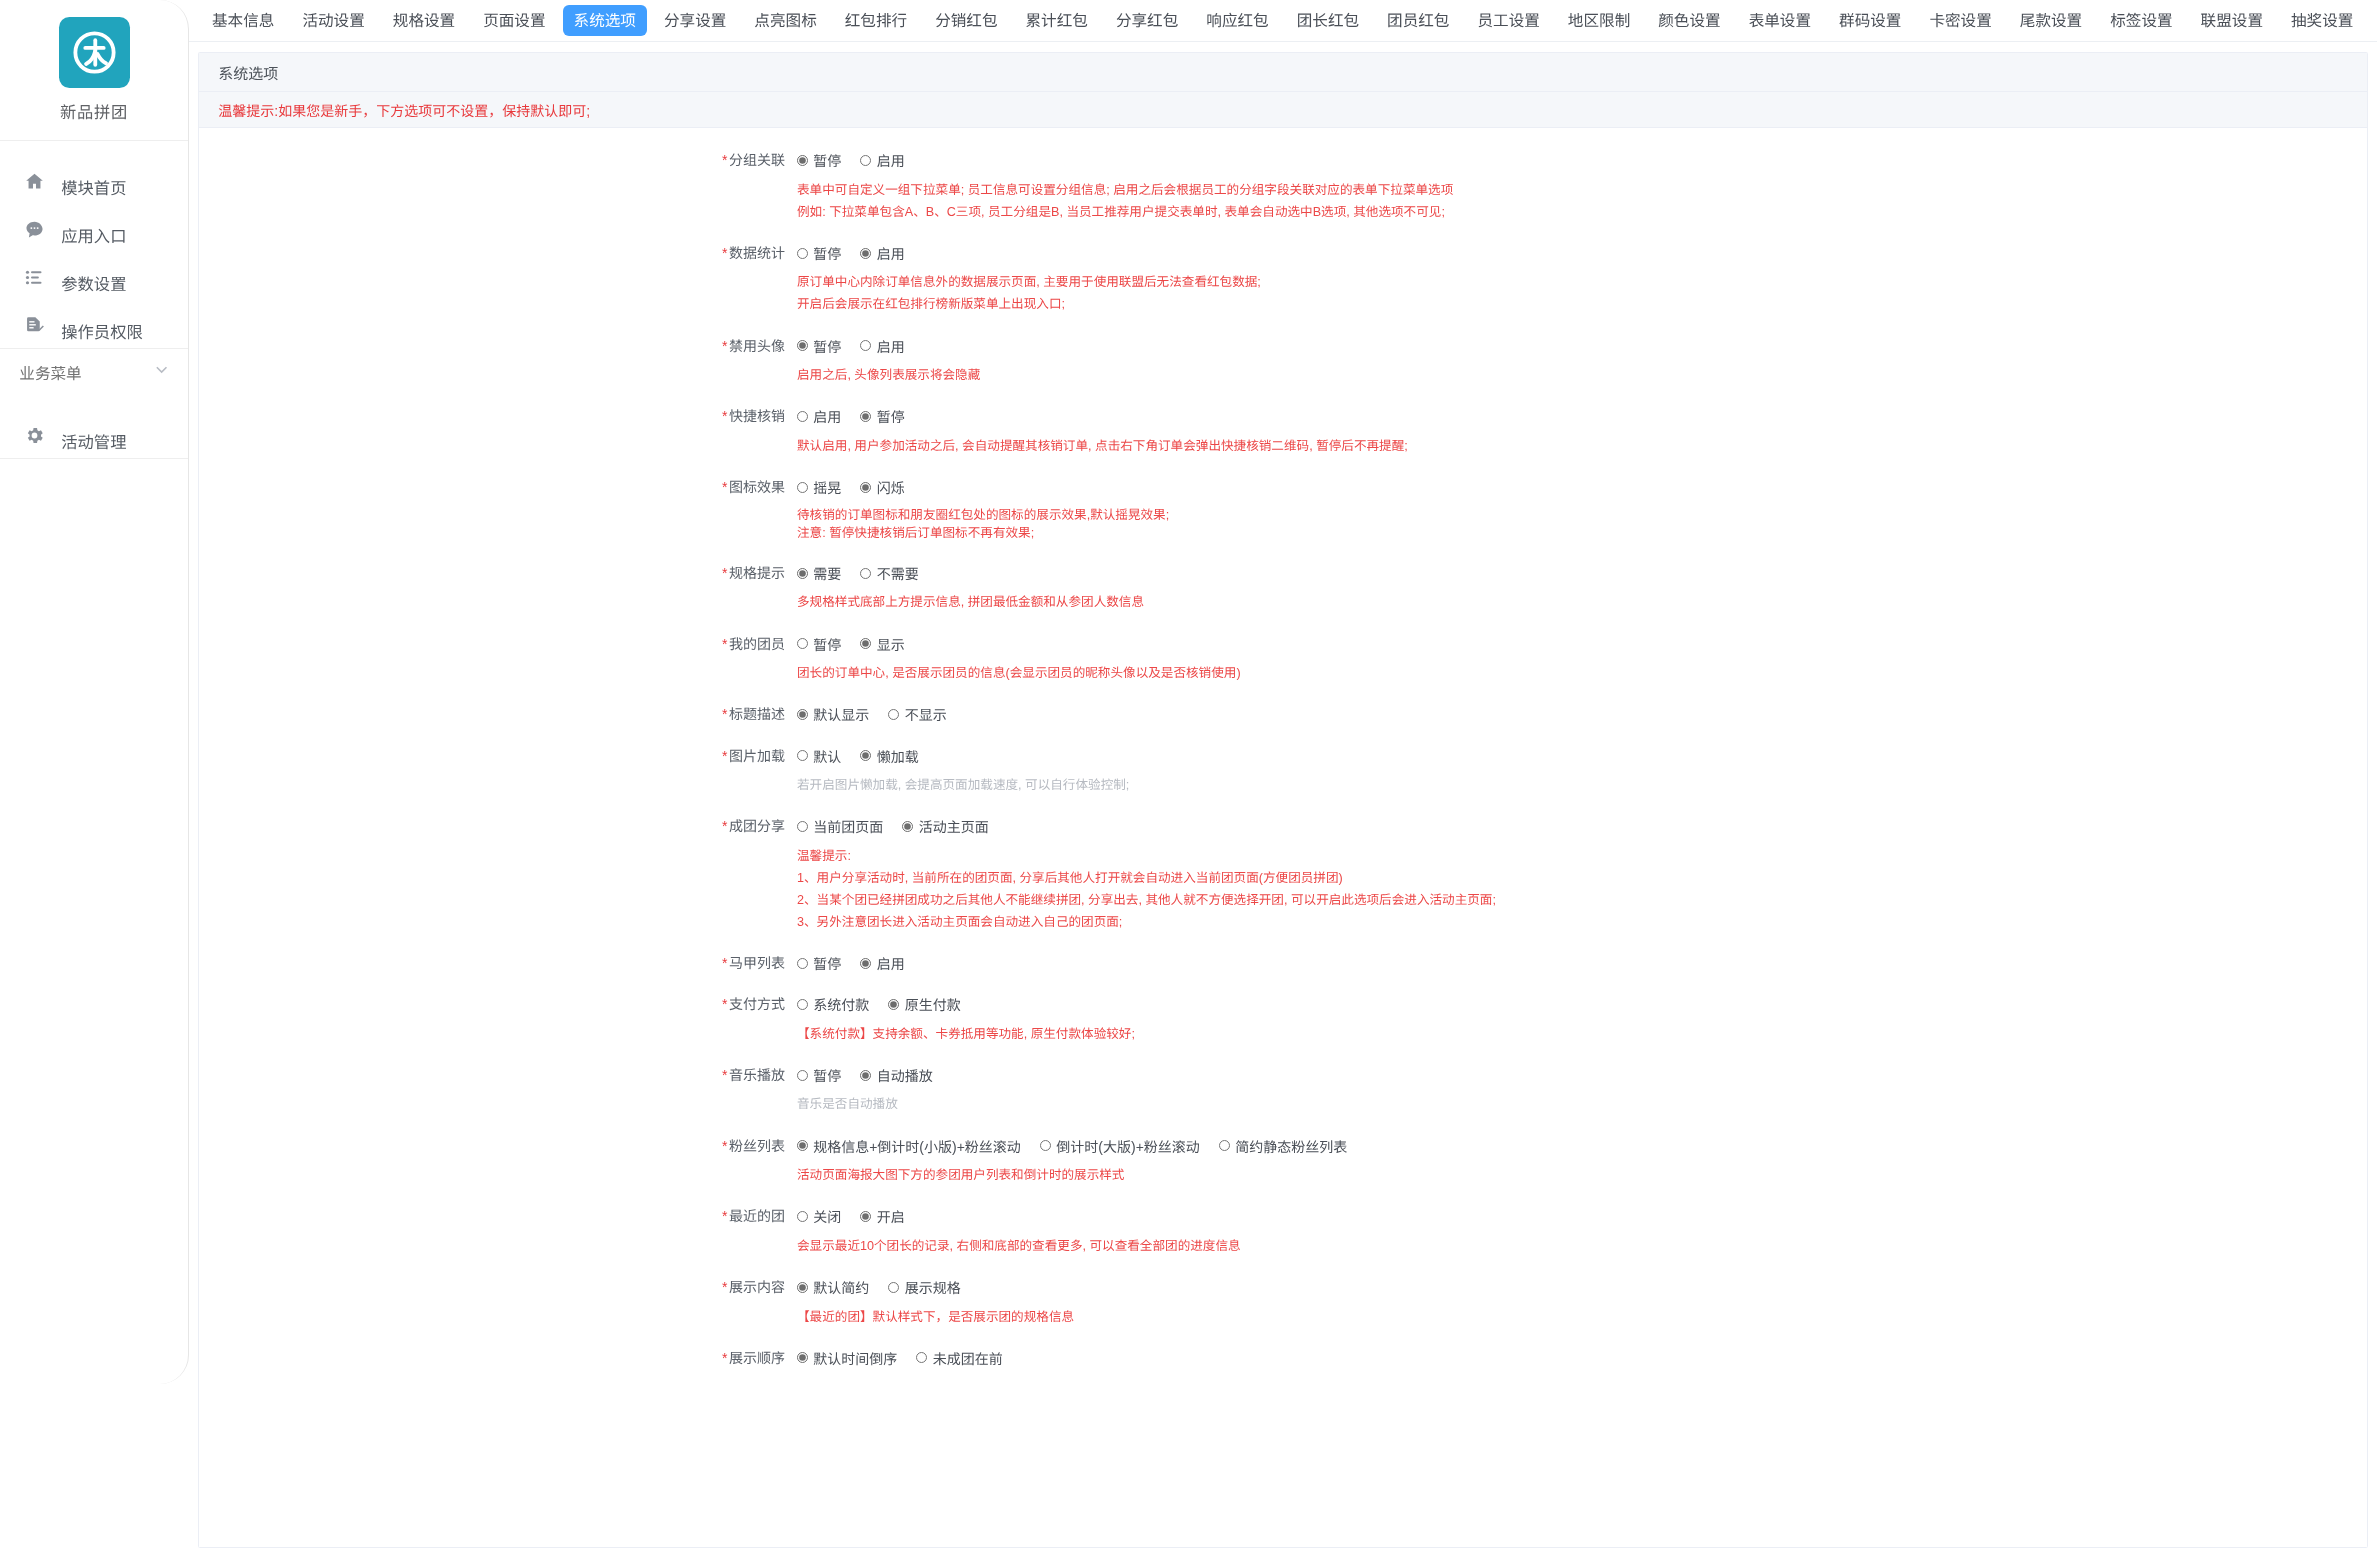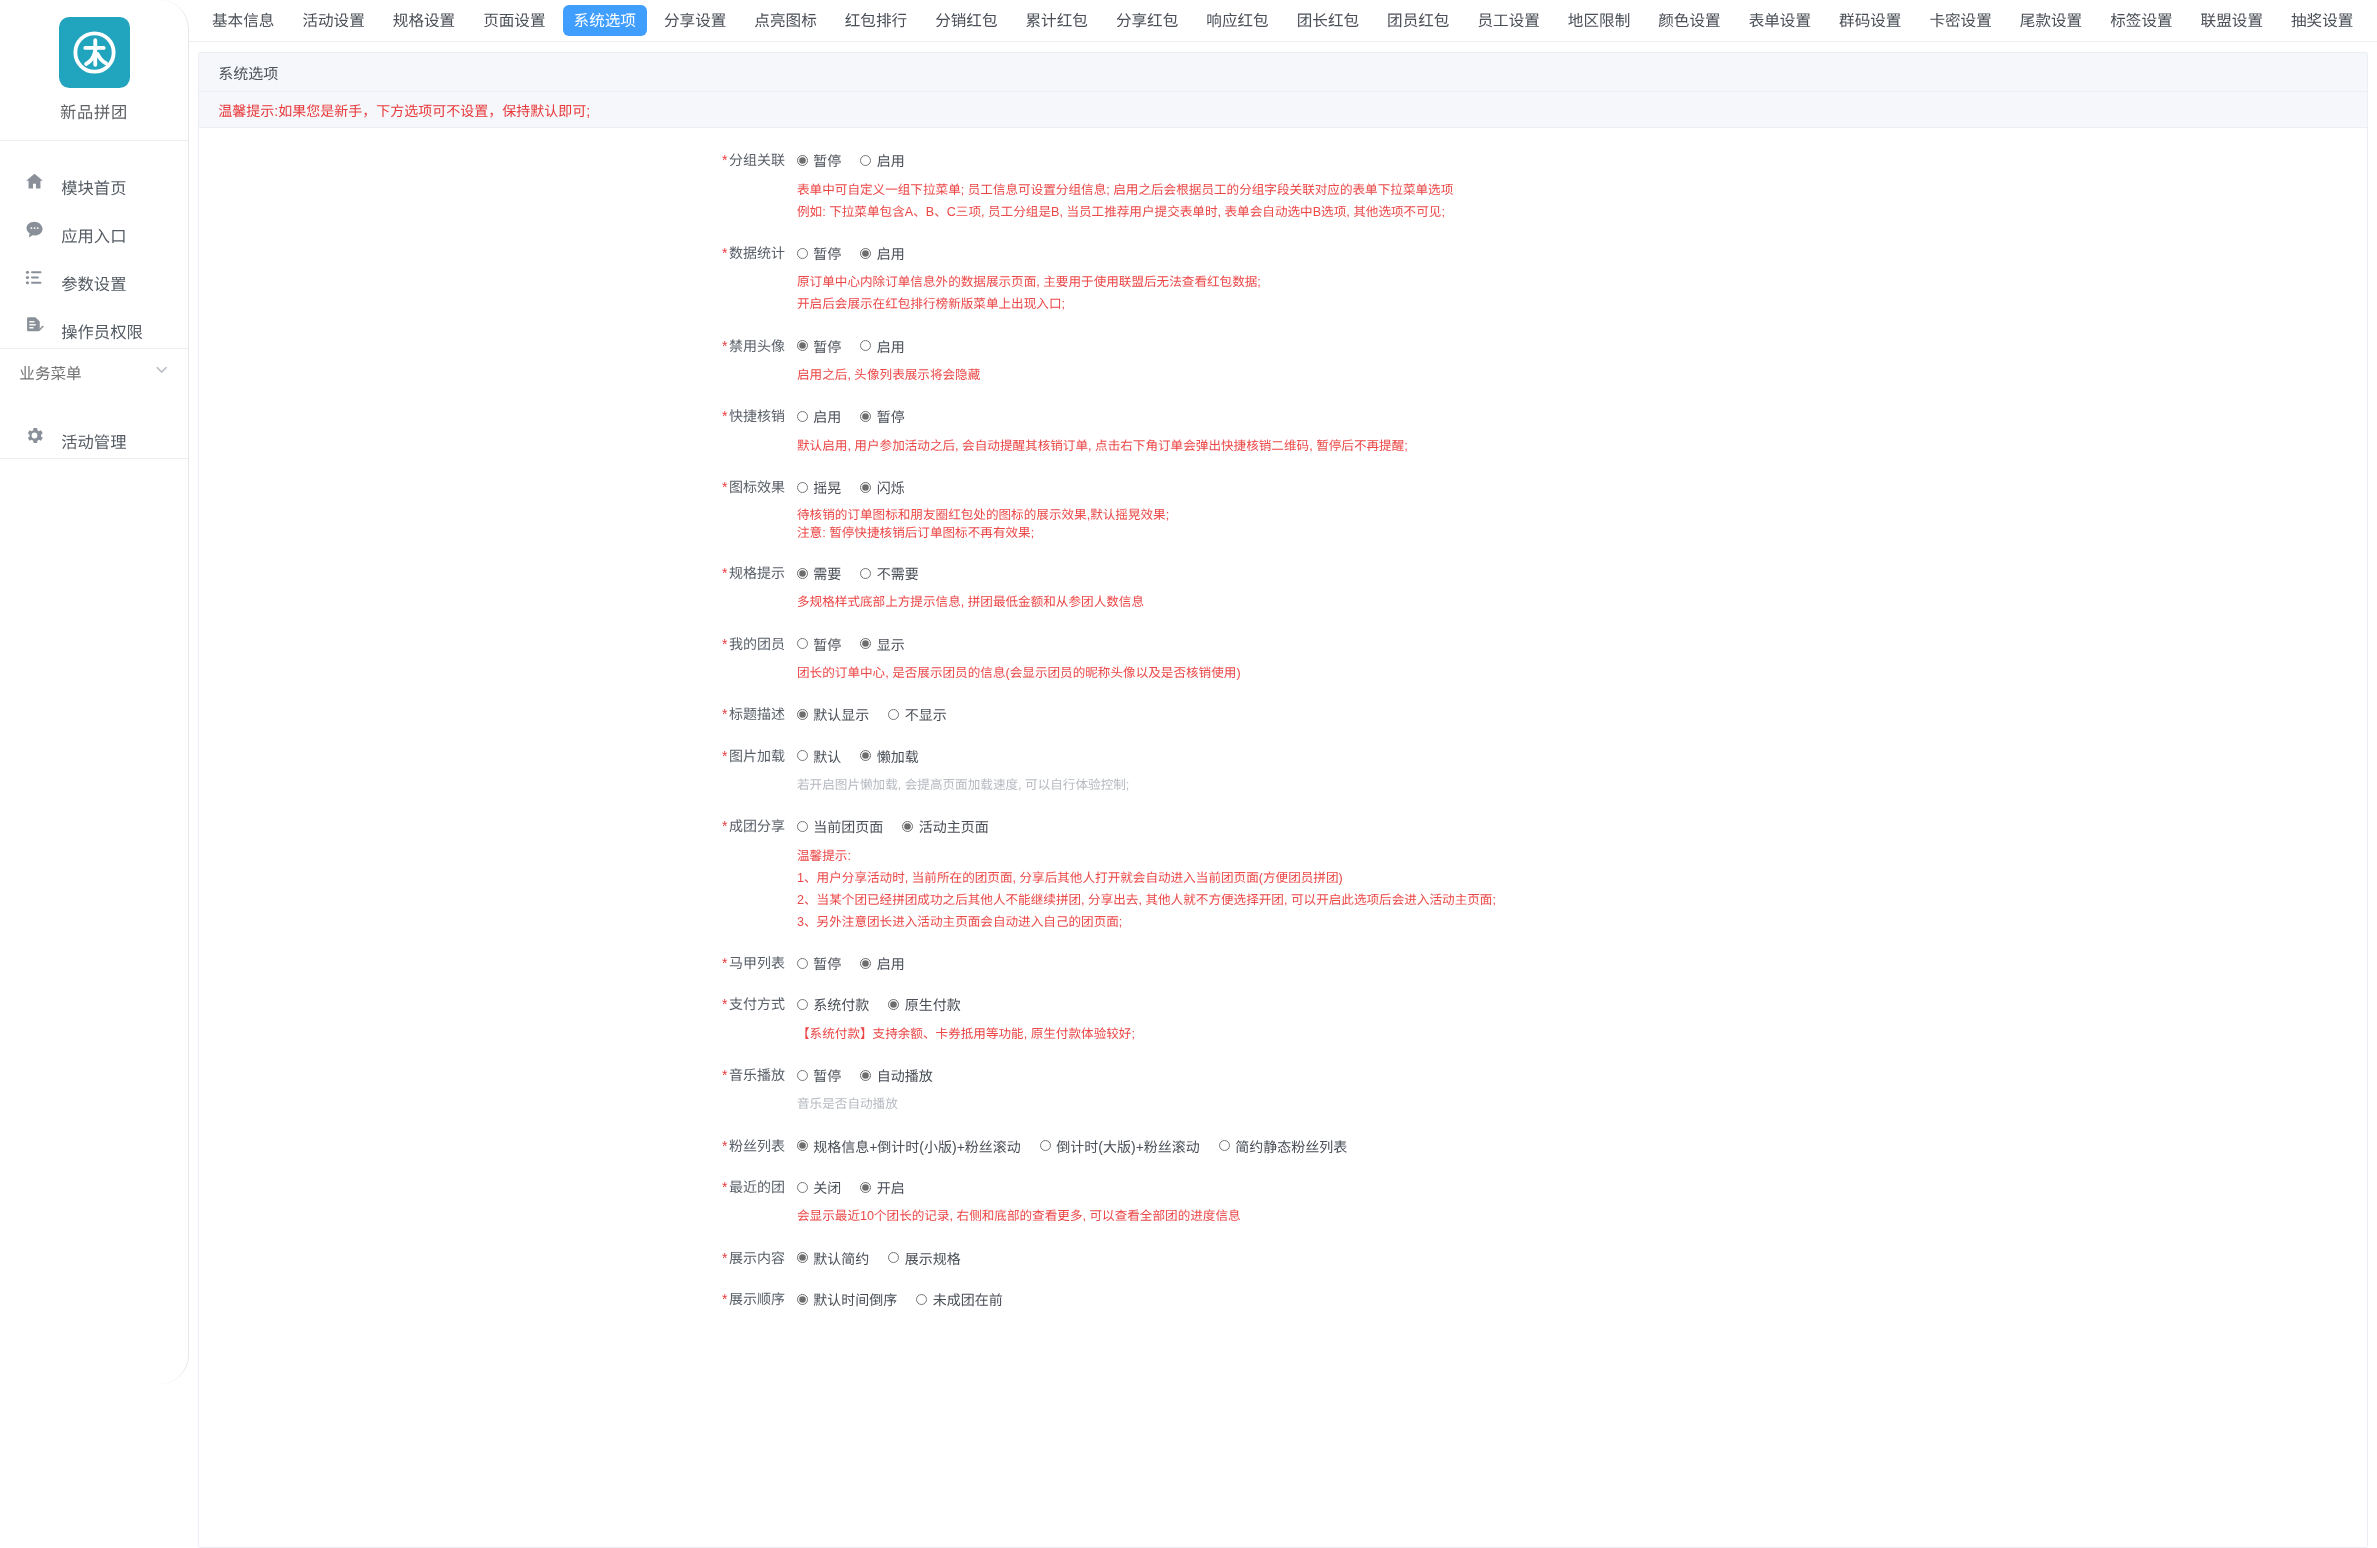--- a/index.html
+++ b/index.html
@@ -544,20 +544,23 @@
                   </label>
                   <label class="radio">
                     <input type="radio" name="fans-list" style="">
                     <span>倒计时(大版)+粉丝滚动</span>
                   </label>
                   <label class="radio">
                     <input type="radio" name="fans-list" style="">
                     <span>简约静态粉丝列表</span>
                   </label>
                 </div>
+                <div class="hints">
+                  <div class="hint">活动页面海报大图下方的参团用户列表和倒计时的展示样式</div>
+                </div>
               </div>
             </div>
             <div class="row">
               <div class="row-label"><span class="req">*</span><span>最近的团</span></div>
               <div class="row-body">
                 <div class="radios">
                   <label class="radio">
                     <input type="radio" name="recent-groups" style="">
                     <span>关闭</span>
                   </label>
@@ -576,20 +579,23 @@
               <div class="row-body">
                 <div class="radios">
                   <label class="radio">
                     <input type="radio" name="display-content" checked="" style="">
                     <span>默认简约</span>
                   </label>
                   <label class="radio">
                     <input type="radio" name="display-content" style="">
                     <span>展示规格</span>
                   </label>
+                </div>
+                <div class="hints">
+                  <div class="hint">【最近的团】默认样式下，是否展示团的规格信息</div>
                 </div>
               </div>
             </div>
             <div class="row">
               <div class="row-label"><span class="req">*</span><span>展示顺序</span></div>
               <div class="row-body">
                 <div class="radios">
                   <label class="radio">
                     <input type="radio" name="display-order" checked="" style="">
                     <span>默认时间倒序</span>

